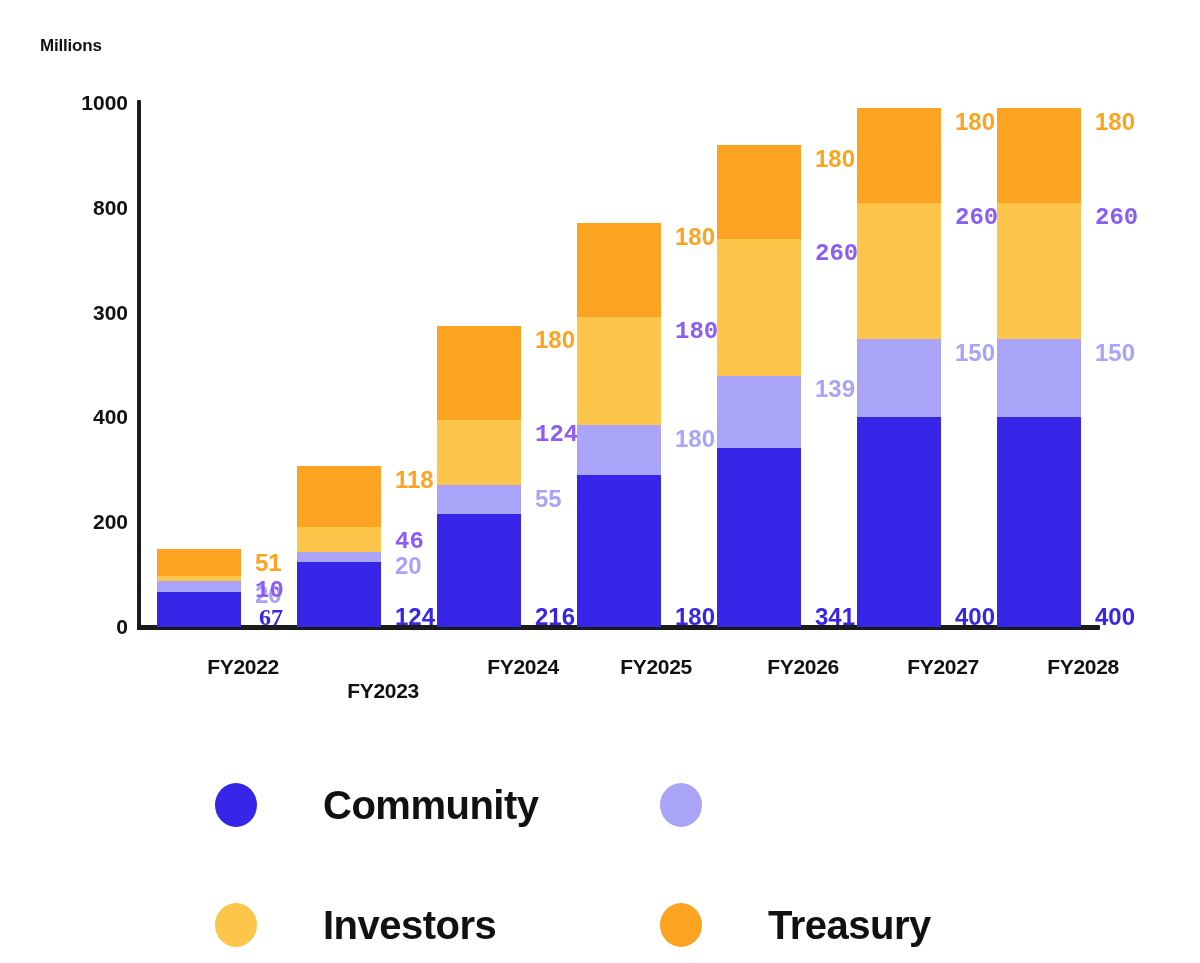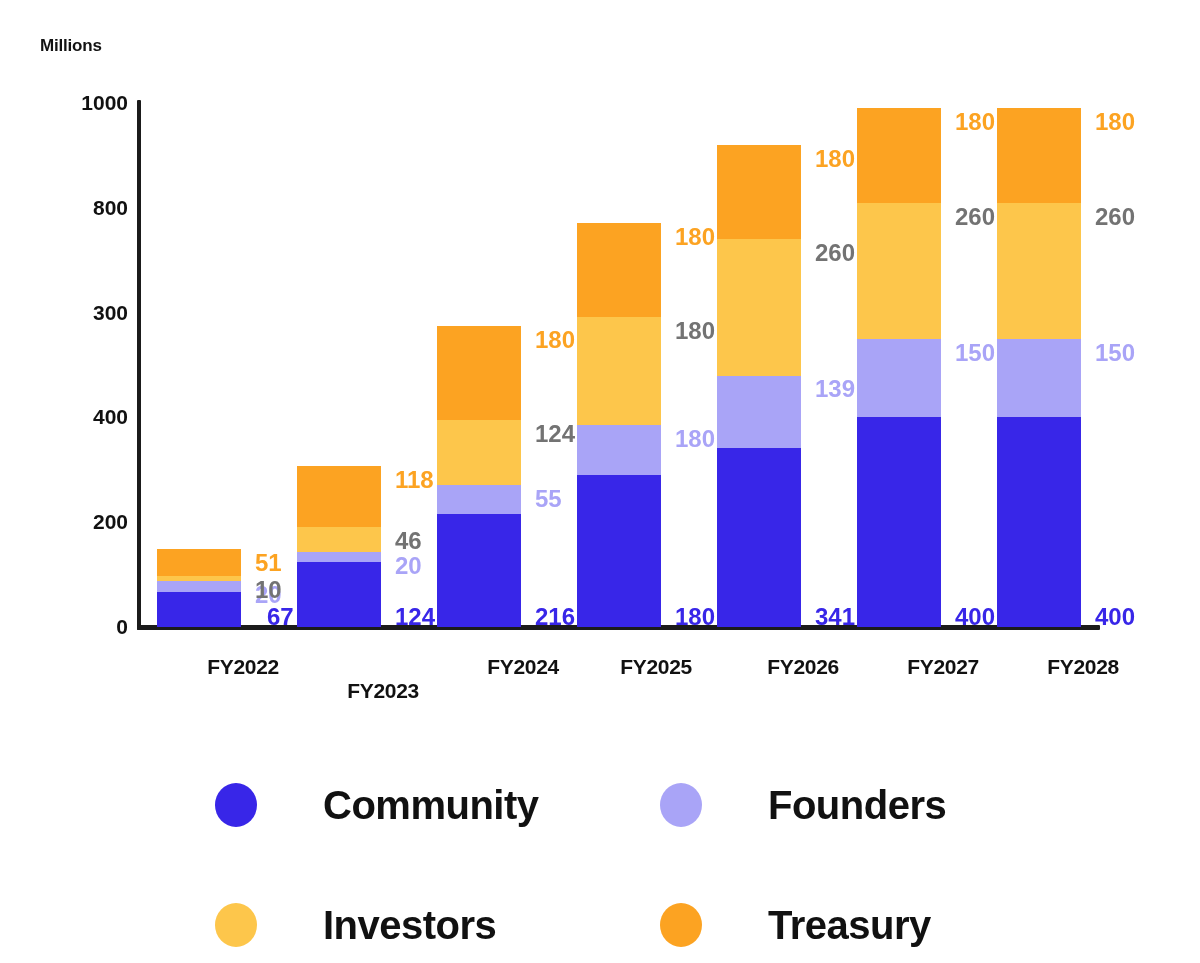--- a/index.html
+++ b/index.html
@@ -106,21 +106,21 @@
   .value-label {
     position: absolute;
     font-size: 24px;
     font-weight: 700;
     white-space: nowrap;
     transform: translateY(-50%);
     letter-spacing: 0px;
   }
   .vl-community { color: #3826E8; }
   .vl-founders  { color: #A9A4F7; }
-  .vl-investors { color: #737373; }
+  .vl-investors { color: #8b5cf6; font-family: Liberation Mono, monospace; }
   .vl-treasury  { color: #FCA322; }
 
   
   .x-label {
     position: absolute;
     top: 655px;
     width: 160px;
     text-align: right;
     font-size: 21px;
     font-weight: 700;
@@ -174,21 +174,21 @@
   <div class="y-ticks" id="y-ticks">
       <div class="y-tick" style="top: 627px;">0</div>
       <div class="y-tick" style="top: 522.2px;">200</div>
       <div class="y-tick" style="top: 417.4px;">400</div>
       <div class="y-tick" style="top: 312.6px;">300</div>
       <div class="y-tick" style="top: 207.8px;">800</div>
       <div class="y-tick" style="top: 103px;">1000</div>
     </div>
 
   <div class="bars-layer" id="bars-layer">
-      <div class="value-label vl-community" style="left: 267px; top: 617px;">67</div>
+      <div class="value-label vl-community" style="left: 259px; top: 617px; font-family: Liberation Serif, serif;">67</div>
       <div class="value-label vl-founders" style="left: 255px; top: 595.412px;">20</div>
       <div class="value-label vl-investors" style="left: 255px; top: 590.172px;">10</div>
       <div class="value-label vl-treasury" style="left: 255px; top: 563.448px;">51</div>
       <div class="bar-group" style="left: 157px;">
         <div class="bar-stack">
           <div class="seg seg-community" style="height: 35.108px;"></div>
           <div class="seg seg-founders" style="height: 10.48px;"></div>
           <div class="seg seg-investors" style="height: 5.24px;"></div>
           <div class="seg seg-treasury" style="height: 26.724px;"></div>
         </div>
@@ -274,21 +274,20 @@
       <div class="x-label" style="left: 959px;">FY2028</div>
     </div>
 
   <div class="legend" id="legend">
       <div class="legend-item community">
         <span class="legend-swatch" style="background: rgb(56, 38, 232);"></span>
         <span class="legend-label">Community</span>
       </div>
       <div class="legend-item founders">
         <span class="legend-swatch" style="background: rgb(169, 164, 247);"></span>
-        <span class="legend-label">Founders</span>
       </div>
       <div class="legend-item investors">
         <span class="legend-swatch" style="background: rgb(253, 198, 75);"></span>
         <span class="legend-label">Investors</span>
       </div>
       <div class="legend-item treasury">
         <span class="legend-swatch" style="background: rgb(252, 163, 34);"></span>
         <span class="legend-label">Treasury</span>
       </div>
     </div>

